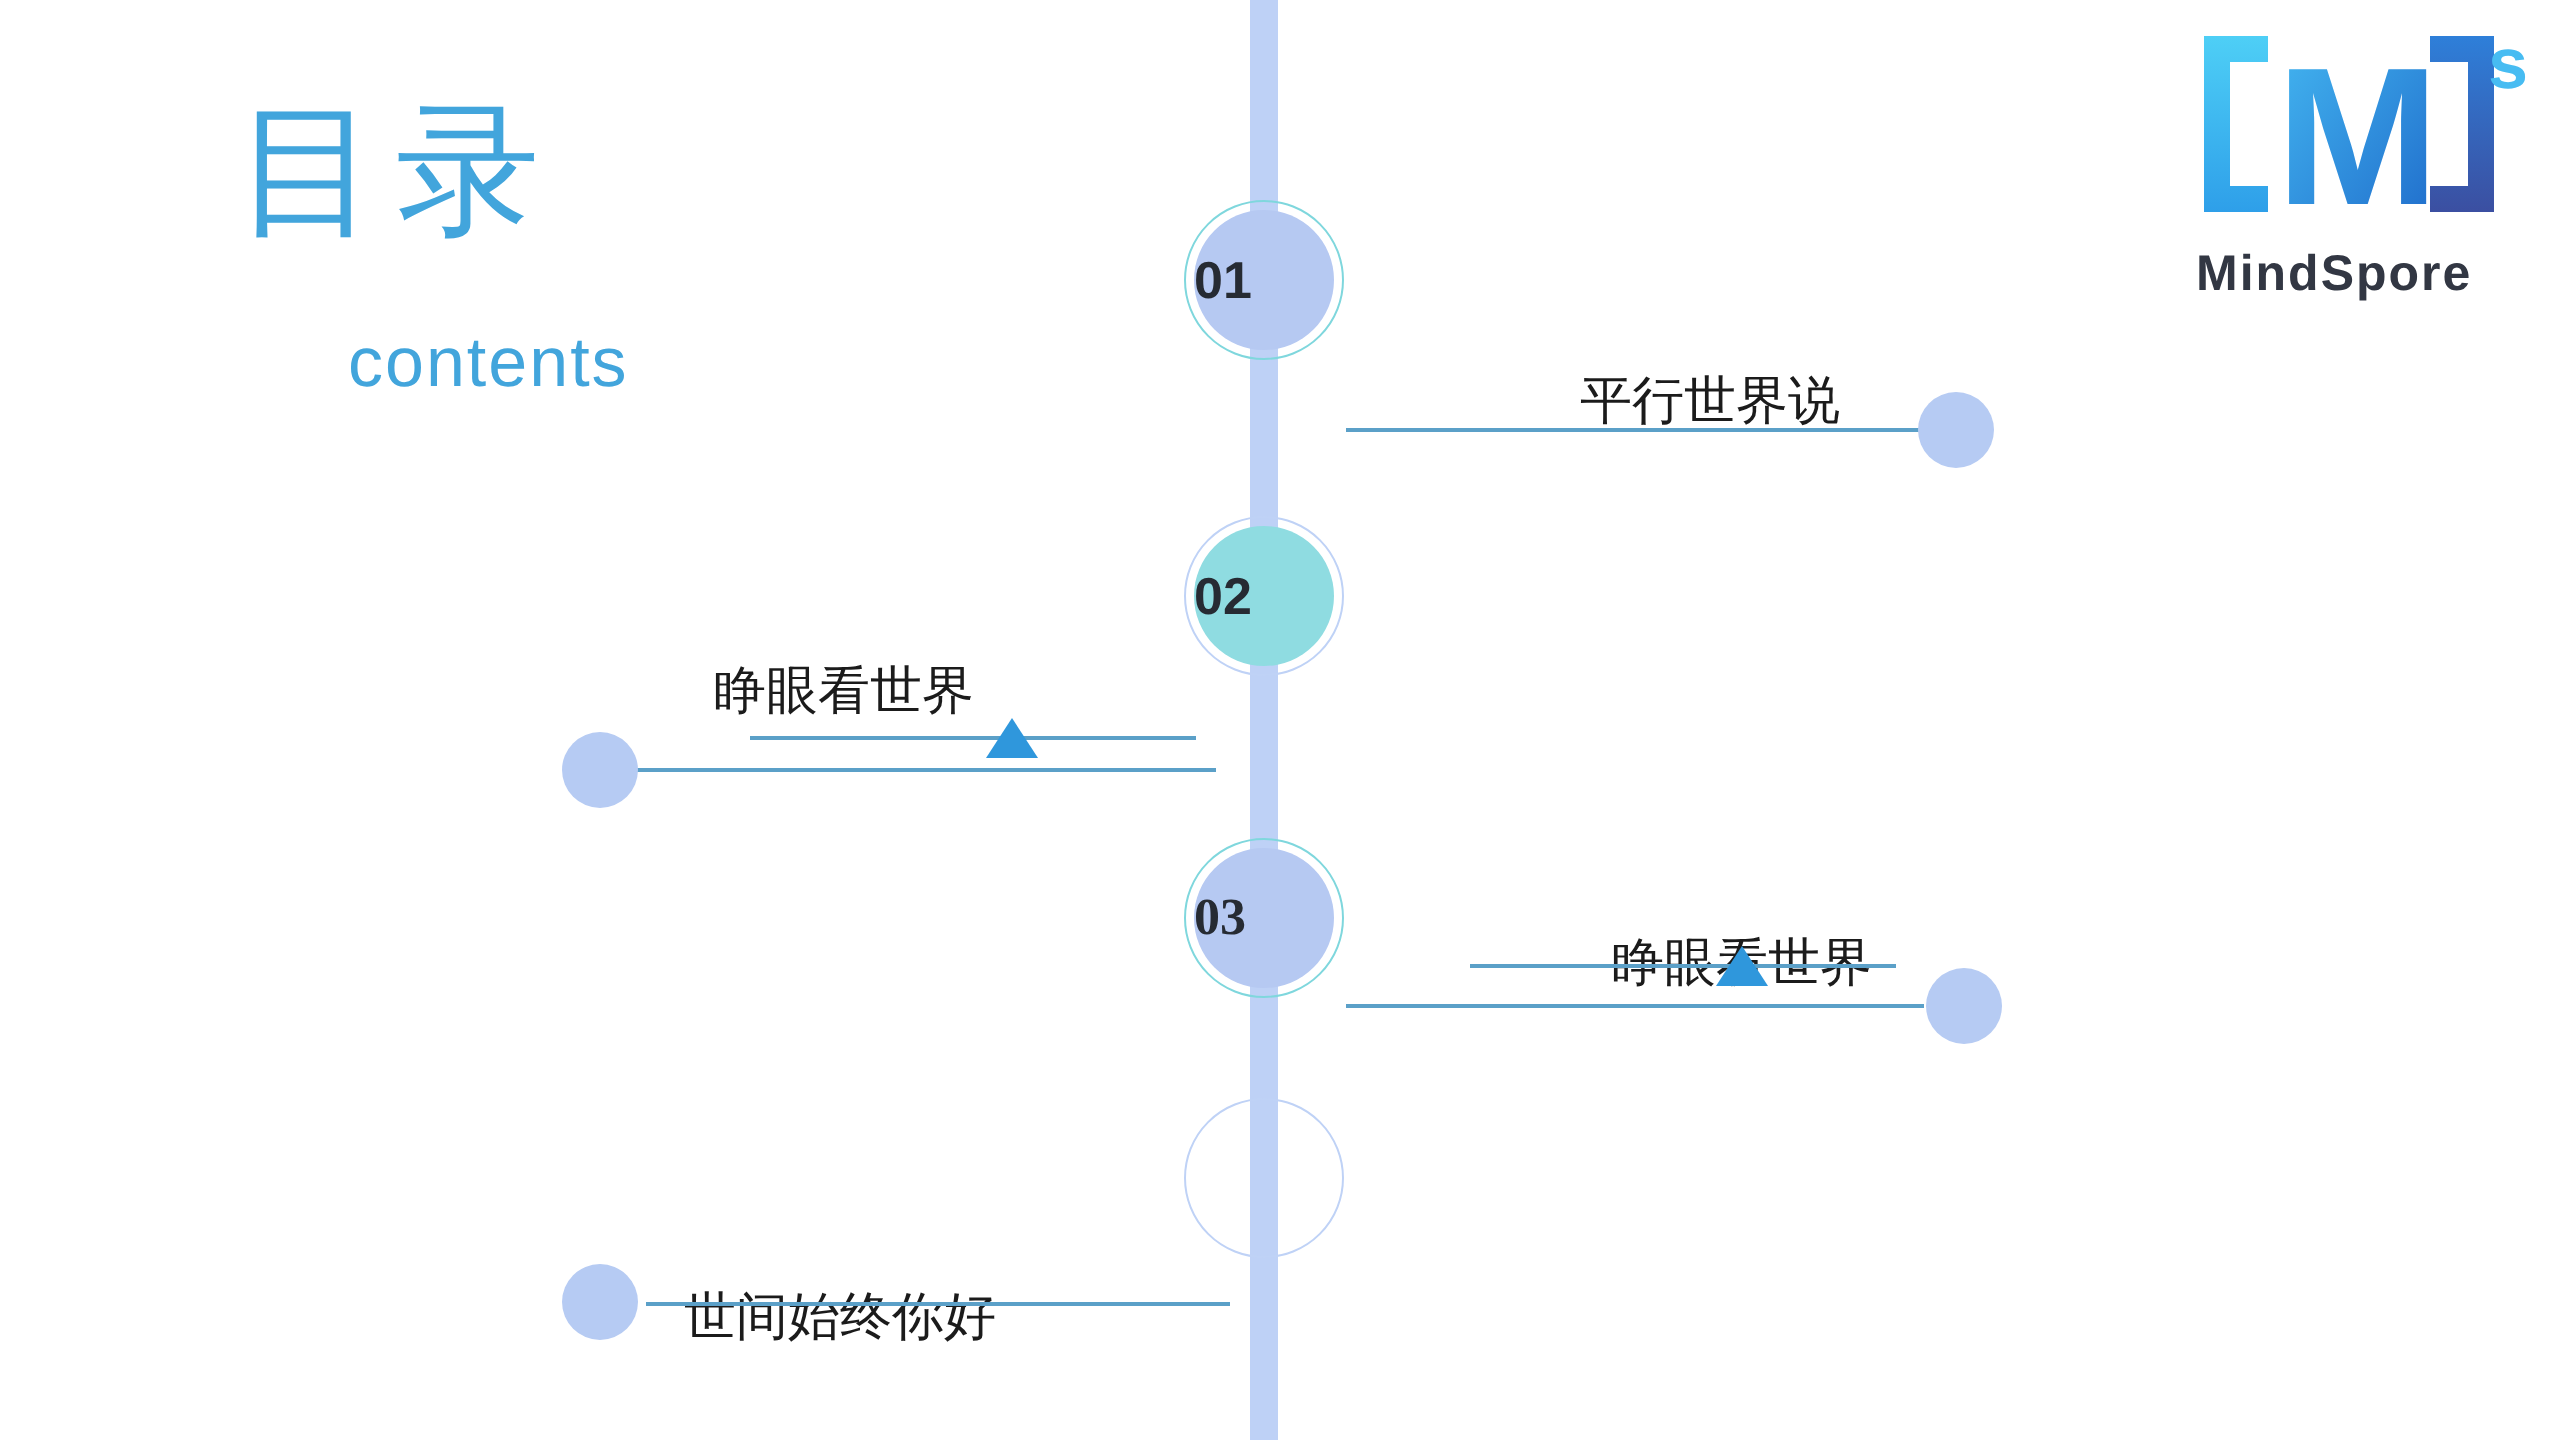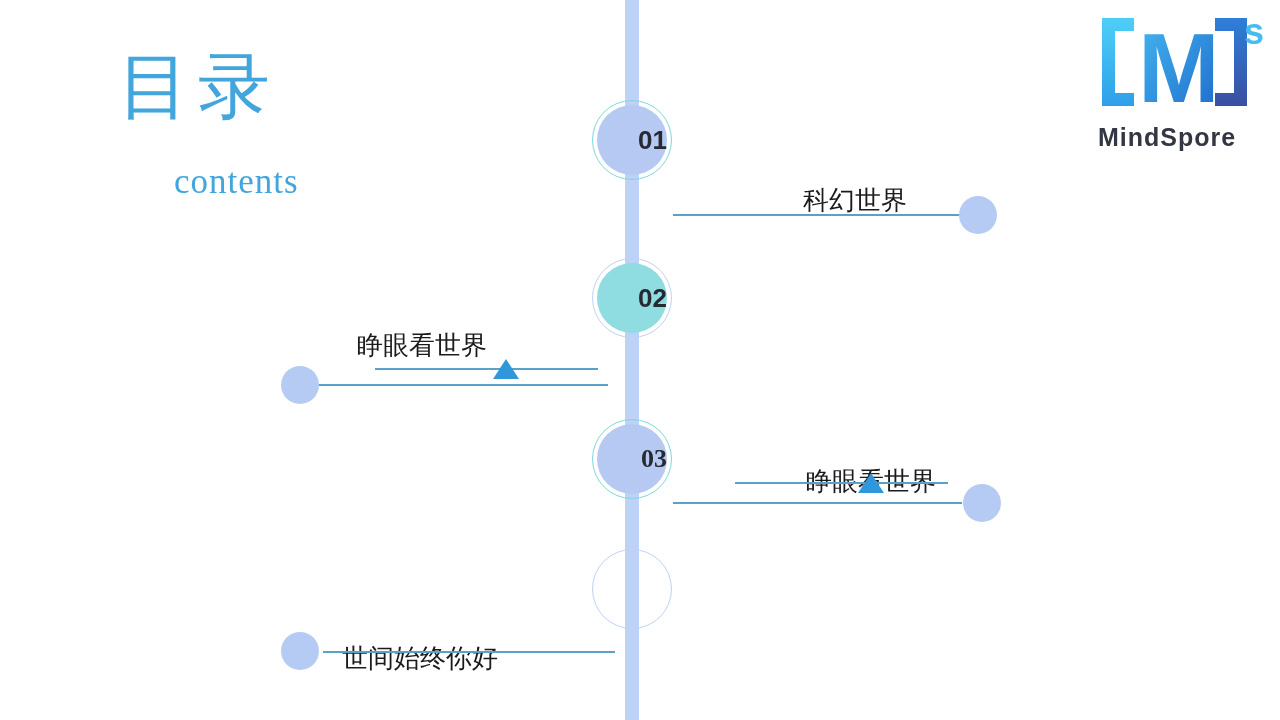--- a/index.html
+++ b/index.html
@@ -8,38 +8,38 @@
     font-family:"Liberation Sans","DejaVu Sans",sans-serif;
   }
 
   
   .title{
     position:absolute;left:118px;top:50px;margin:0;
     font-size:72px;font-weight:400;color:#42A5DC;letter-spacing:8px;line-height:1.0;text-align:center;
   }
   .subtitle{
     position:absolute;left:174px;top:162px;
-    font-size:35px;color:#42A5DC;letter-spacing:1px;font-family:Liberation Serif, serif;
+    font-size:35px;color:#42A5DC;letter-spacing:1px;
   }
 
   
   .logo{position:absolute;left:1100px;top:10px;width:170px;height:102px;}
   .brand{
     position:absolute;left:1098px;top:123px;width:174px;text-align:left;
     font-size:25px;font-weight:700;color:#323743;letter-spacing:1px;
   }
 
   
   .vline{position:absolute;left:625px;top:0;width:14px;height:720px;background:#BED1F6;}
 
   .node{position:absolute;left:592px;width:80px;height:80px;}
   .node .ring{position:absolute;left:0;top:0;width:78px;height:78px;border-radius:50%;border:1px solid;}
   .node .fill{
     position:absolute;left:5px;top:5px;width:70px;height:70px;border-radius:50%;
-    display:flex;align-items:center;justify-content:flex-end;
+    display:flex;align-items:center;justify-content:flex-start;
     font-size:26px;font-weight:700;color:#262B33;
   }
   .node--blue .fill{background:#B6C9F2;}
   .node--blue .ring{border-color:#7FD7DD;}
   .node--teal .fill{background:#8FDCE1;}
   .node--teal .ring{border-color:#BFD2F6;}
   .node-1{top:100px;}
   .node-2{top:258px;}
   .node-3{top:419px;font-family:Liberation Serif, serif;}
   .node-4{top:549px;}
@@ -128,21 +128,21 @@
   <div class="node node--blue node-3">
     <div class="ring"></div>
     <div class="fill">
       <span>03</span>
     </div>
   </div>
   <div class="node node--teal node-4">
     <div class="ring"></div>
   </div>
 
-  <div class="item-label label-1">科幻世界</div>
+  <div class="item-label label-1">平行世界说</div>
   <div class="hline line-1"></div>
   <div class="dot dot-1"></div>
 
   <div class="item-label label-2">睁眼看世界</div>
   <div class="hline line-2a"></div>
   <div class="tri tri-2"></div>
   <div class="hline line-2b"></div>
   <div class="dot dot-2"></div>
 
   <div class="item-label label-3">睁眼看世界</div>

